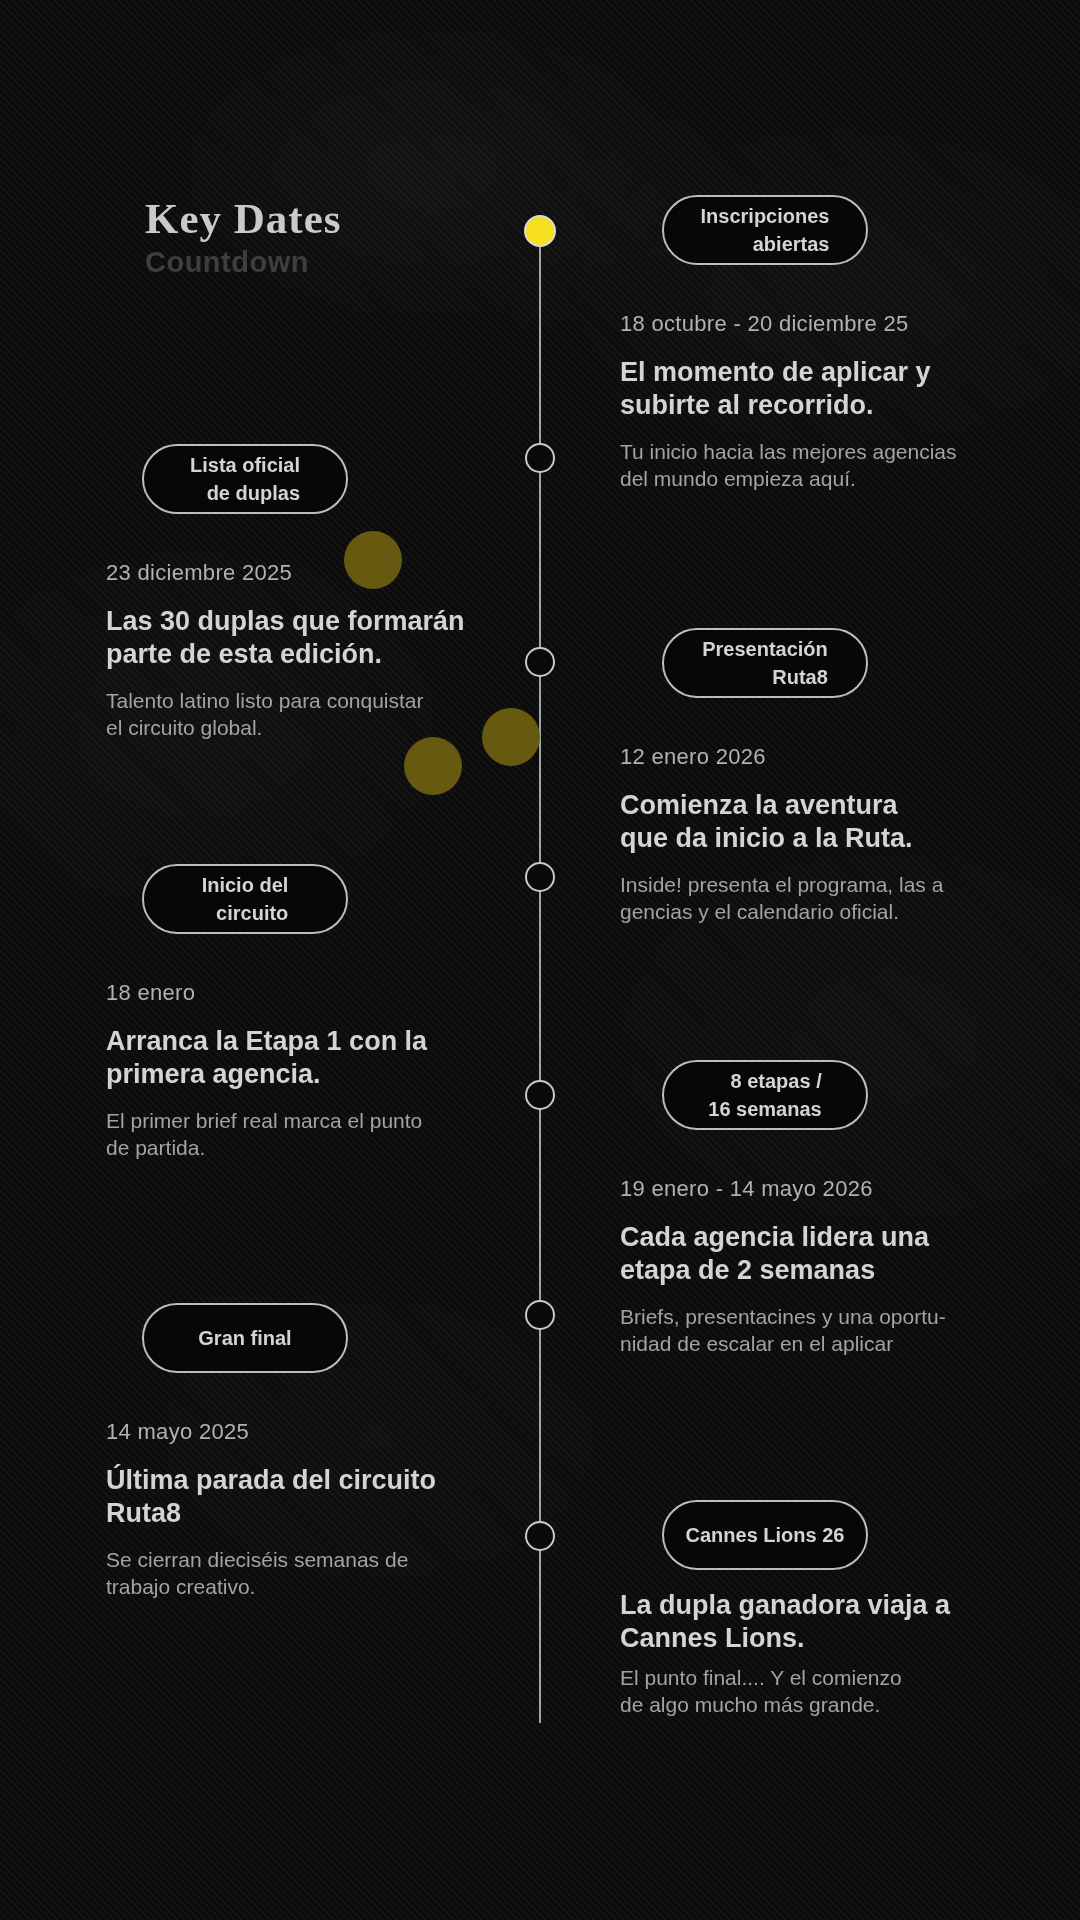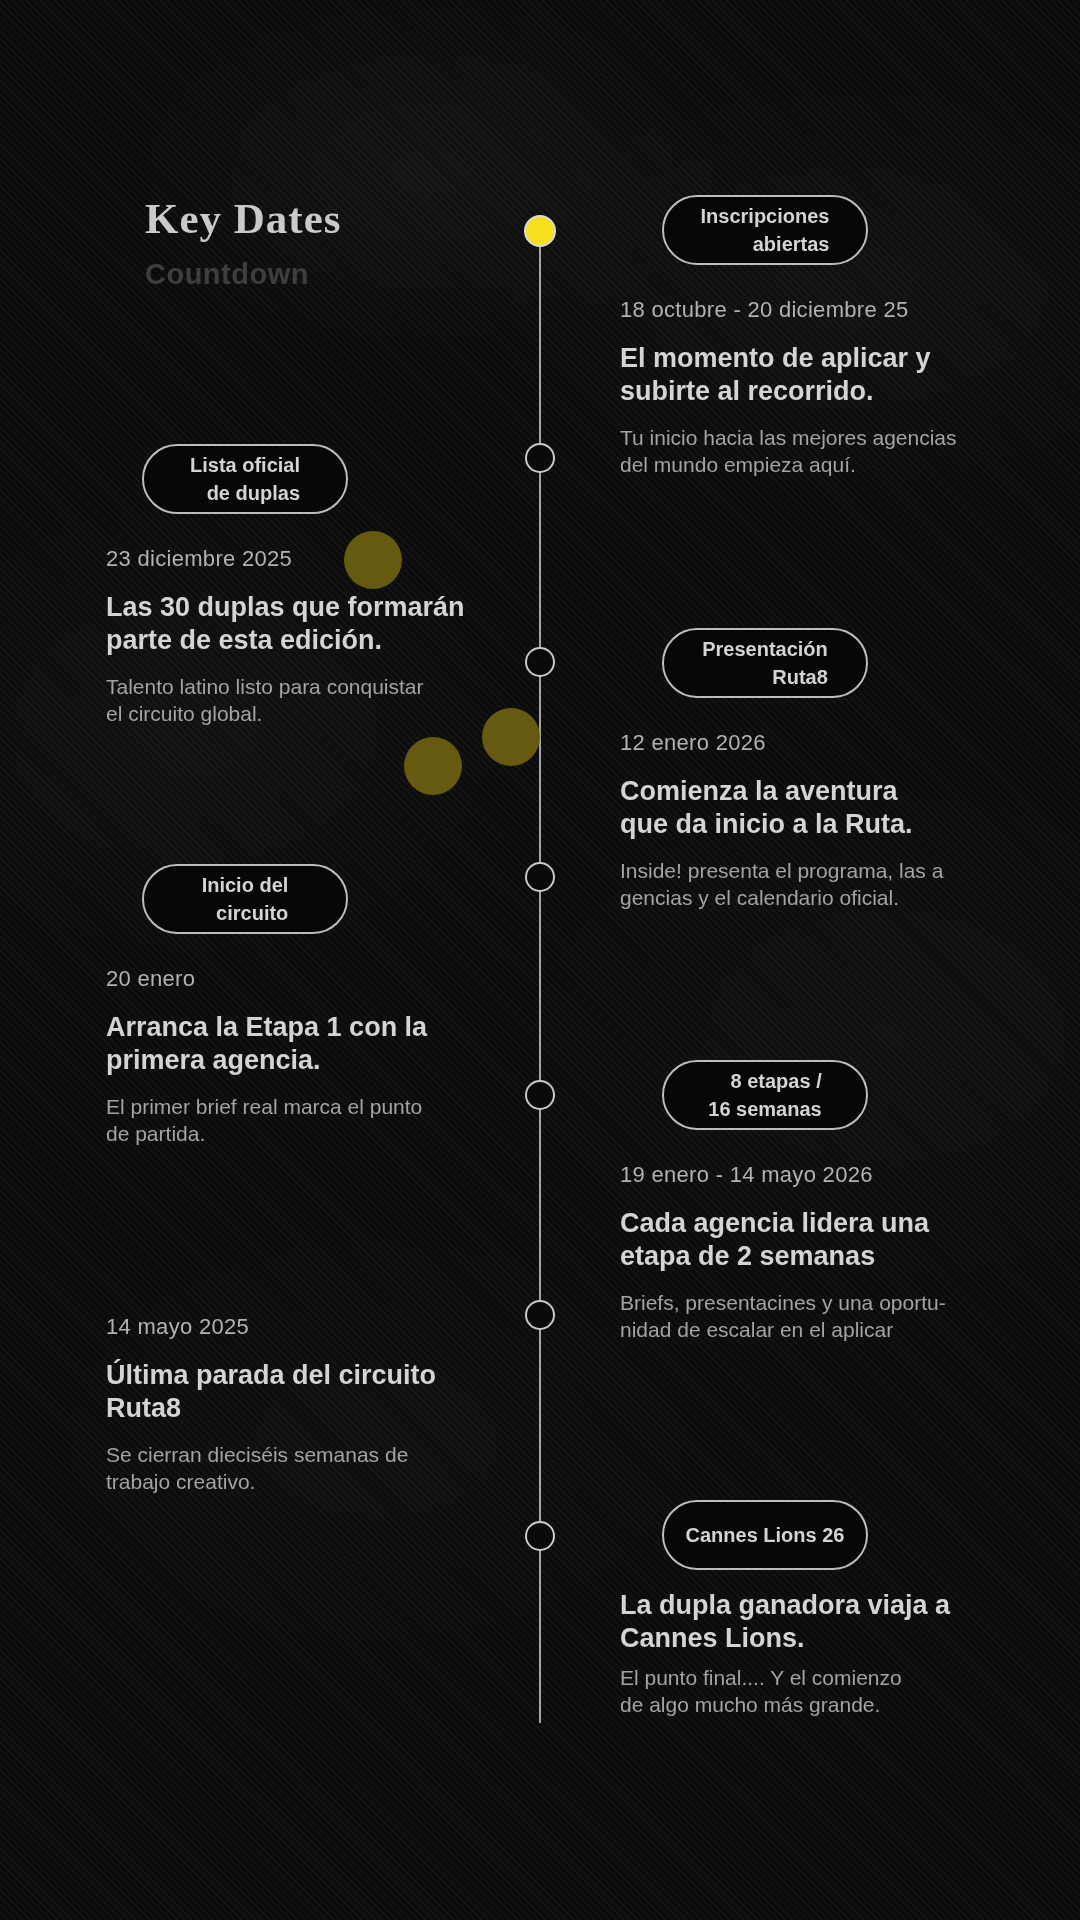--- a/index.html
+++ b/index.html
@@ -21,21 +21,21 @@
       radial-gradient(ellipse 540px 380px at 82% 54%, rgba(255,255,255,0.018), transparent 70%),
       radial-gradient(ellipse 500px 320px at 35% 75%, rgba(255,255,255,0.016), transparent 70%),
       repeating-linear-gradient(45deg, rgba(255,255,255,0.030) 0px, rgba(255,255,255,0.030) 2px, rgba(0,0,0,0) 2px, rgba(0,0,0,0) 5px);
   }
 
   .title-wrap { position: absolute; left: 145px; top: 196px; }
   .page-title {
     font-size: 43px; font-weight: bold; color: #cacaca; letter-spacing: 1px; line-height: 46px; font-family: Liberation Serif, serif;
   }
   .page-subtitle {
-    font-size: 29px; font-weight: bold; color: #3e3e3e; letter-spacing: 0.5px; margin-top: 16px;
+    font-size: 29px; font-weight: bold; color: #3e3e3e; letter-spacing: 0.5px; margin-top: 4px;
   }
 
   .timeline-line {
     position: absolute; left: 539px; top: 231px; width: 2px; height: 1492px;
     background: rgba(215,215,215,0.75);
   }
 
   .node {
     position: absolute; left: 540px; width: 30px; height: 30px; border-radius: 50%;
     border: 2px solid #c9c9c9; background: #0a0a0a; transform: translate(-50%, -50%);
@@ -58,21 +58,21 @@
     background: #070707; display: flex; align-items: center; justify-content: center;
   }
   .event.left  .badge { margin-left: 36px; margin-top: 21px; }
   .event.right .badge { margin-left: 42px; }
   .badge span {
     font-size: 20px; font-weight: bold; line-height: 28px; color: #d4d4d4;
     white-space: pre-line; text-align: right;
   }
 
   .date {
-    margin-top: 32px; font-size: 22px; color: #b2b2b2; letter-spacing: 0.3px; line-height: 26px;
+    margin-top: 46px; font-size: 22px; color: #b2b2b2; letter-spacing: 0.3px; line-height: 26px;
   }
   .heading {
     margin-top: 19px; font-size: 27px; font-weight: bold; line-height: 33px;
     color: #d4d4d4; white-space: pre-line;
   }
   .body-text {
     margin-top: 16px; font-size: 21px; line-height: 27px; color: #a3a3a3; white-space: pre-line;
   }
   .event.tight .body-text { margin-top: 9px; }
 </style>
@@ -134,40 +134,43 @@
 que da inicio a la Ruta.</div>
   <div class="body-text">Inside! presenta el programa, las a
 gencias y el calendario oficial.</div>
 </div>
 
 <div class="event left" style="top:843px">
   <div class="badge">
       <span>Inicio del
 circuito</span>
     </div>
-  <div class="date">20 enero</div>
+  <div class="date">18 enero</div>
   <div class="heading">Arranca la Etapa 1 con la
 primera agencia.</div>
   <div class="body-text">El primer brief real marca el punto
 de partida.</div>
 </div>
 
 <div class="event right" style="top:1060px">
   <div class="badge">
       <span>8 etapas /
 16 semanas</span>
     </div>
   <div class="date">19 enero - 14 mayo 2026</div>
   <div class="heading">Cada agencia lidera una
 etapa de 2 semanas</div>
   <div class="body-text">Briefs, presentacines y una oportu-
 nidad de escalar en el aplicar</div>
 </div>
 
 <div class="event left" style="top:1282px">
+  <div class="badge">
+      <span>Gran final</span>
+    </div>
   <div class="date">14 mayo 2025</div>
   <div class="heading">Última parada del circuito
 Ruta8</div>
   <div class="body-text">Se cierran dieciséis semanas de
 trabajo creativo.</div>
 </div>
 
 <div class="event right tight" style="top:1500px">
   <div class="badge">
       <span>Cannes Lions 26</span>

